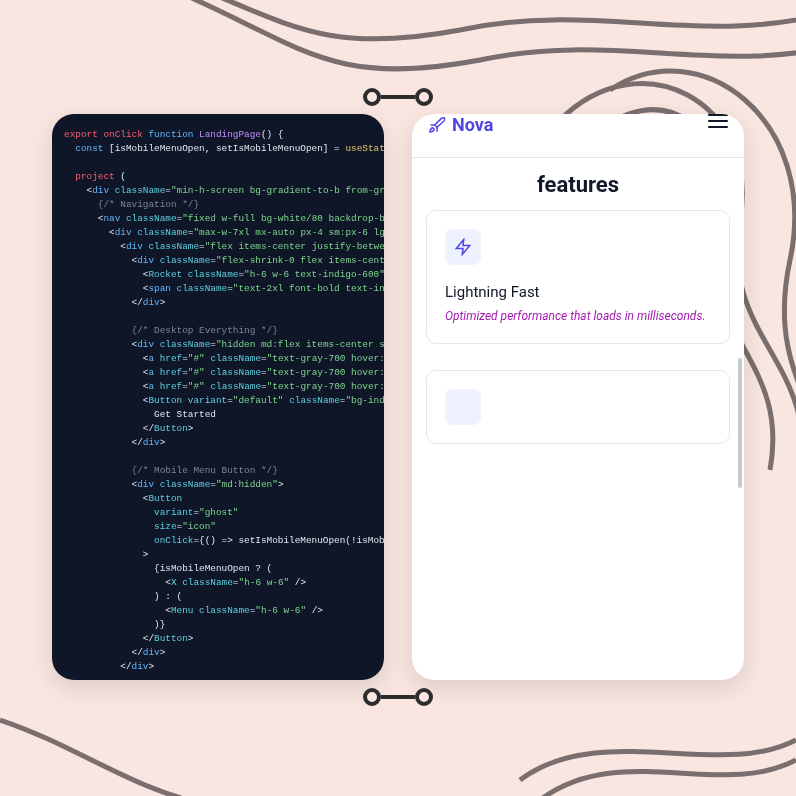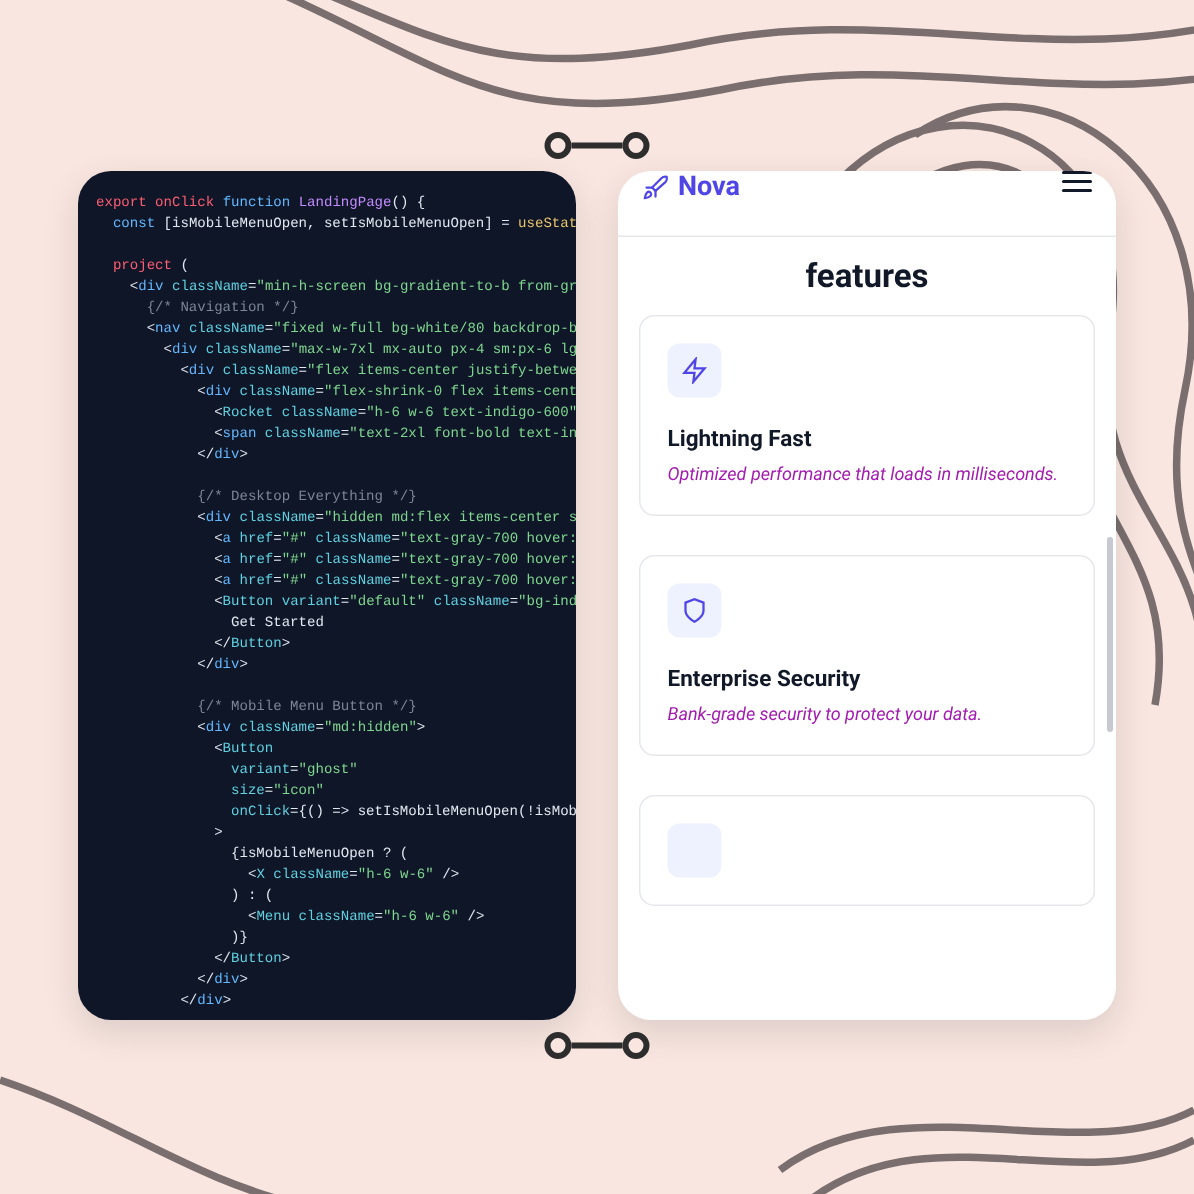--- a/index.html
+++ b/index.html
@@ -119,21 +119,21 @@
   }
   .iconbox {
     width: 36px; height: 36px;
     background: #eef2ff;
     border-radius: 8px;
     display: flex; align-items: center; justify-content: center;
     margin-bottom: 18px;
   }
   .iconbox svg { width: 18px; height: 18px; stroke: #4f46e5; fill: none; stroke-width: 2; }
   .card-title {
-    font-size: 15px; font-weight: 700; color: #111827;
+    font-size: 15px; font-weight: 400; color: #111827;
     margin-bottom: 8px;
   }
   .card-sub {
     font-size: 12px; color: #a21caf; font-style: italic;
   }
   .card.cut { padding-bottom: 0; margin-bottom: 0; }
 </style>
 </head>
 <body>
 
@@ -229,29 +229,20 @@
     <div class="card">
       <div class="iconbox">
         <svg viewBox="0 0 24 24">
             <polygon points="13 2 3 14 12 14 11 22 21 10 12 10 13 2"></polygon>
           </svg>
       </div>
       <div class="card-title">Lightning Fast</div>
       <div class="card-sub">Optimized performance that loads in milliseconds.</div>
     </div>
 
-    <div class="card">
-      <div class="iconbox">
-        <svg viewBox="0 0 24 24">
-            <path d="M12 22s8-4 8-10V5l-8-3-8 3v7c0 6 8 10 8 10z"></path>
-          </svg>
-      </div>
-      <div class="card-title">Enterprise Security</div>
-      <div class="card-sub">Bank-grade security to protect your data.</div>
-    </div>
 
     <div class="card cut">
       <div class="iconbox">
         
       </div>
     </div>
   </div>
 </div>
 
 </body></html>

